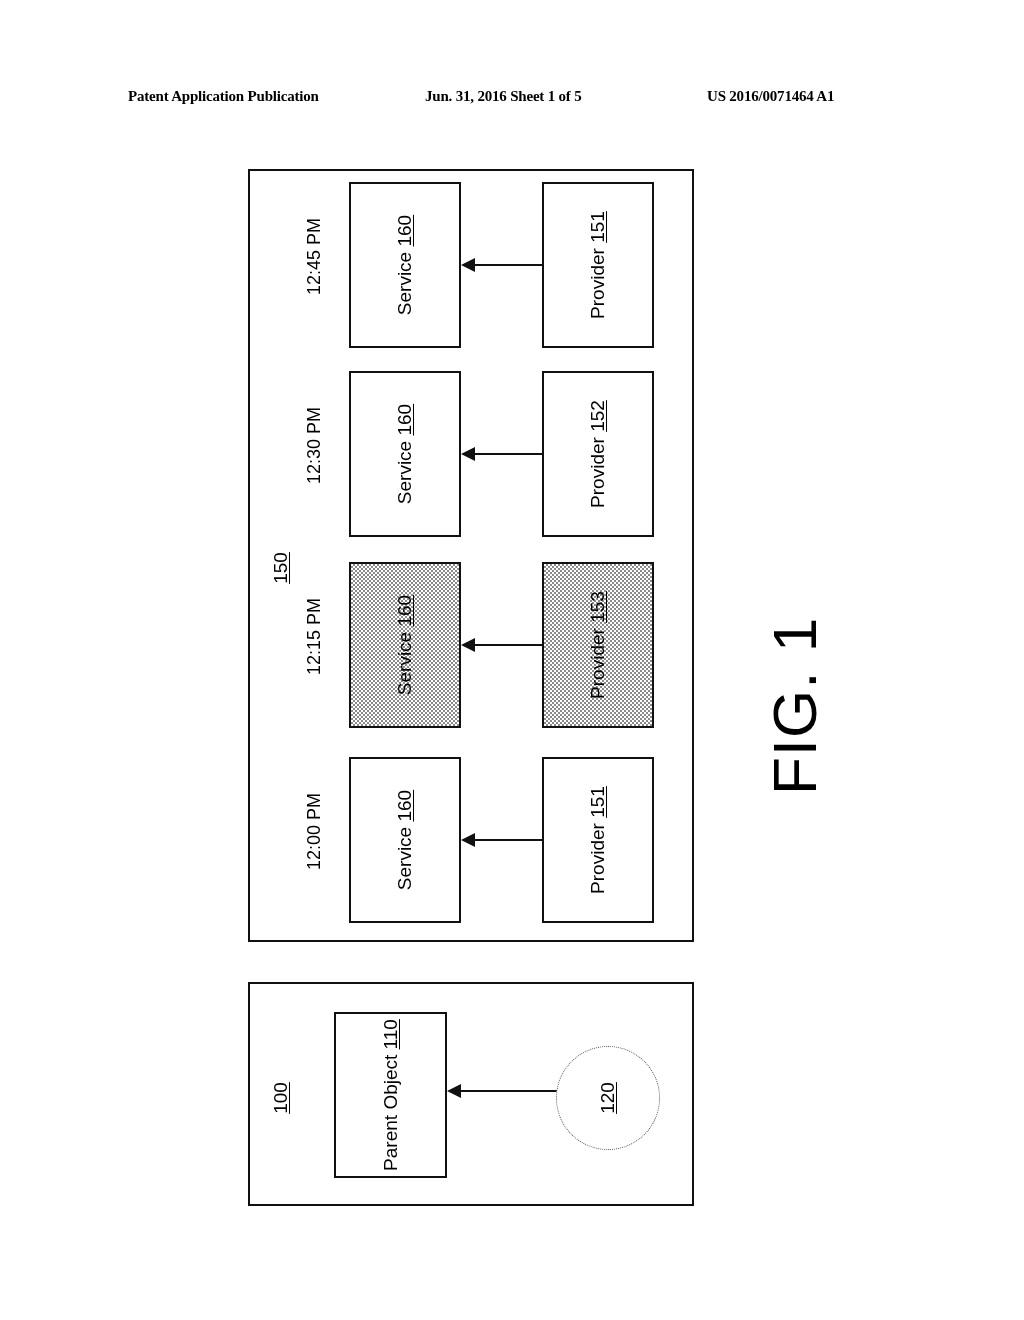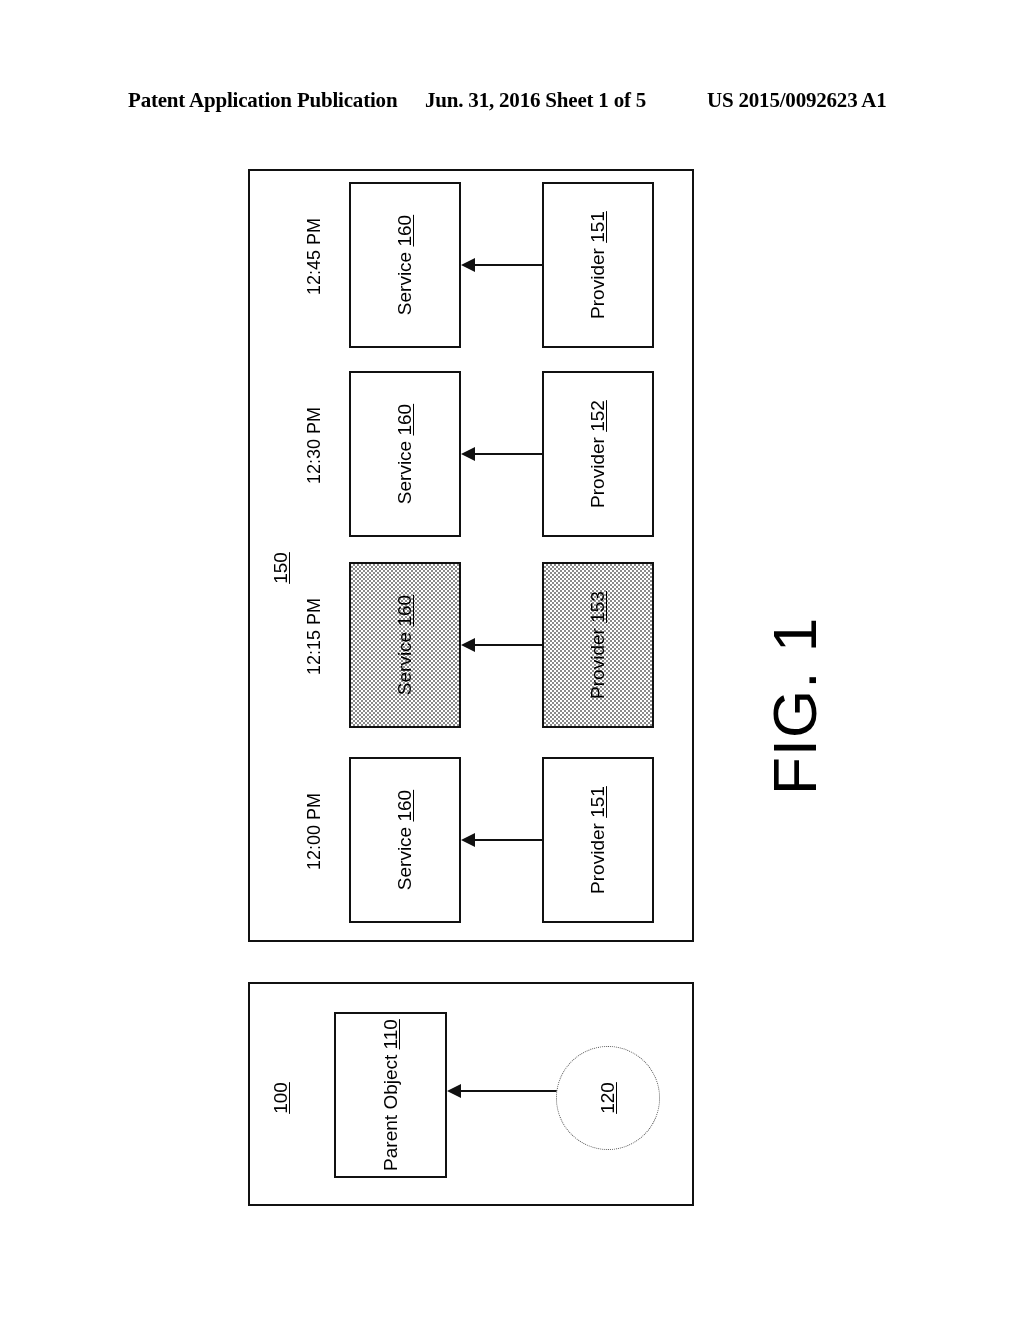--- a/index.html
+++ b/index.html
@@ -21,21 +21,21 @@
     position: absolute;
     left: 0;
     top: 88px;
     width: 1024px;
     height: 30px;
   }
   #sheet-header .hdr-item {
     position: absolute;
     font-family: "Liberation Serif", serif;
     font-weight: bold;
-    font-size: 21px;
+    font-size: 15px;
     letter-spacing: -0.2px;
     white-space: nowrap;
     color: #000;
   }
   #hdr-pub   { left: 128px; top: 0; }
   #hdr-date  { left: 425px; top: 0; }
   #hdr-num   { left: 707px; top: 0; }
 
   
   .rot {
@@ -259,21 +259,21 @@
     text-align: center;
     letter-spacing: 1px;
   }
 </style>
 </head>
 <body>
 
 <div id="sheet-header">
   <div class="hdr-item" id="hdr-pub">Patent Application Publication</div>
   <div class="hdr-item" id="hdr-date">Jun. 31, 2016  Sheet 1 of 5</div>
-  <div class="hdr-item" id="hdr-num">US 2015/0092623 A1</div>
+  <div class="hdr-item" id="hdr-num">US 2016/0071464 A1</div>
 </div>
 
 <div class="panel" id="panel-150">
 
   <div class="time-row r0">
     <div class="time-label">
       <span class="rot">12:45 PM</span>
     </div>
     <div class="node-box service">
       <div class="node-label">

